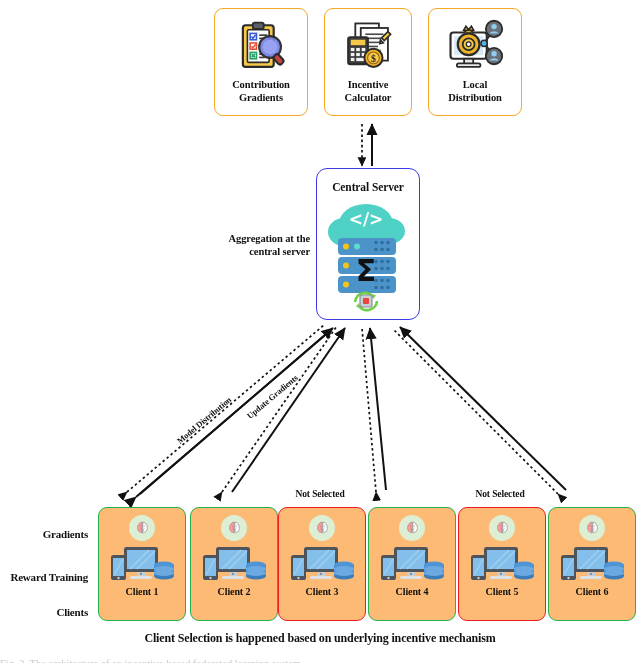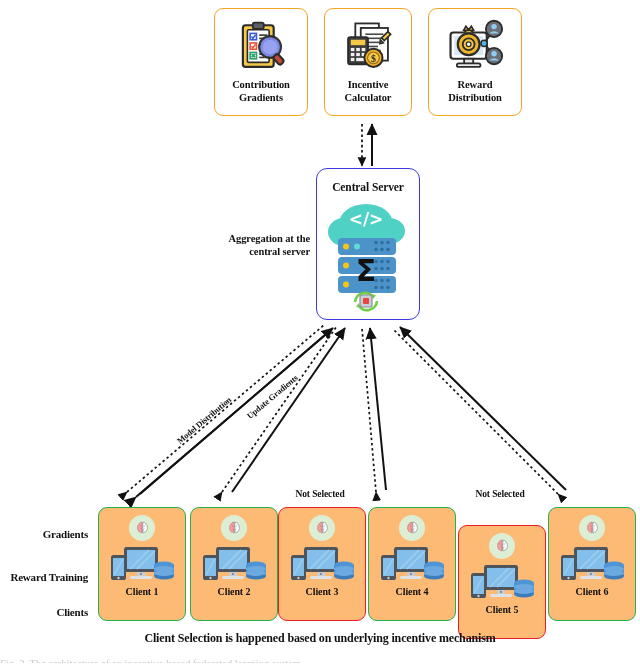--- a/index.html
+++ b/index.html
@@ -274,21 +274,21 @@
         <circle cx="42" cy="28" r="3.4" fill="#56B4E9" stroke="#2b2b2b" stroke-width="1.6"></circle>
         <circle cx="53" cy="12" r="9" fill="#6b6f76" stroke="#2b2b2b" stroke-width="2"></circle>
         <circle cx="53" cy="9.5" r="3" fill="#8ecdf2"></circle>
         <path d="M47.5,17 q5.5,-5 11,0 z" fill="#8ecdf2"></path>
         <circle cx="53" cy="42" r="9" fill="#6b6f76" stroke="#2b2b2b" stroke-width="2"></circle>
         <circle cx="53" cy="39.5" r="3" fill="#8ecdf2"></circle>
         <path d="M47.5,47 q5.5,-5 11,0 z" fill="#8ecdf2"></path>
       </svg>
     </div>
     <div class="modlabel">
-      <div>Reward</div>
+      <div>Local</div>
       <div>Distribution</div>
     </div>
   </div>
 
   <div class="agg-label" style="left:185px; top:232px; width:125px;">
     <div>Aggregation at the</div>
     <div>central server</div>
   </div>
 
   <div class="serverbox" style="left:316px; top:168px; width:104px; height:152px;">
@@ -492,21 +492,21 @@
           <rect x="47" y="22" width="20" height="11" fill="#4F94D4"></rect>
           <ellipse cx="57" cy="33" rx="10" ry="3.6" fill="#3C7CBA"></ellipse>
           <ellipse cx="57" cy="26" rx="10" ry="3" fill="#6BA9E0"></ellipse>
           <ellipse cx="57" cy="30" rx="10" ry="3" fill="#6BA9E0"></ellipse>
         </g>
       </svg>
     </div>
     <div class="client-name">Client 4</div>
   </div>
 
-  <div class="clientbox" style="left:458px; top:525px; width:88px; height:114px; border-color:#ED1C24;">
+  <div class="clientbox" style="left:458px; top:507px; width:88px; height:114px; border-color:#ED1C24;">
     <div class="client-brain">
       <svg width="17" height="17" viewBox="0 0 24 24">
         <path d="M11.5,3 C8.5,3 7,5 7,6.5 C5.5,7 5,8.5 5.5,10 C4.5,11 4.8,13 6,13.8
                  C5.8,15.5 7,17 9,17 C10,18.5 11.5,18 11.5,18 Z" fill="#F2A3A3" stroke="#c4676a" stroke-width="0.9"></path>
         <path d="M12.5,3 C15.5,3 17,5 17,6.5 C18.5,7 19,8.5 18.5,10 C19.5,11 19.2,13 18,13.8
                  C18.2,15.5 17,17 15,17 C14,18.5 12.5,18 12.5,18 Z" fill="#ffffff" stroke="#7a7f88" stroke-width="0.9"></path>
         <path d="M8,7 q2,1 1.5,3 M9,12 q2,0.6 1.6,3" stroke="#c4676a" stroke-width="0.7" fill="none"></path>
         <path d="M16,7 q-2,1 -1.5,3 M15,12 q-2,0.6 -1.6,3" stroke="#9aa0a8" stroke-width="0.7" fill="none"></path>
       </svg>
     </div>

